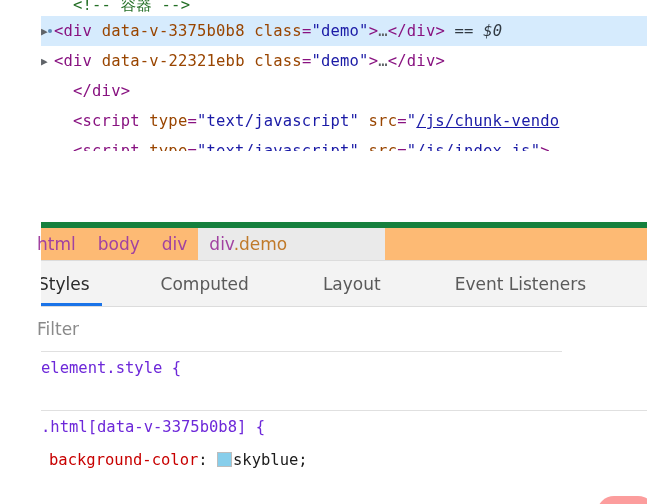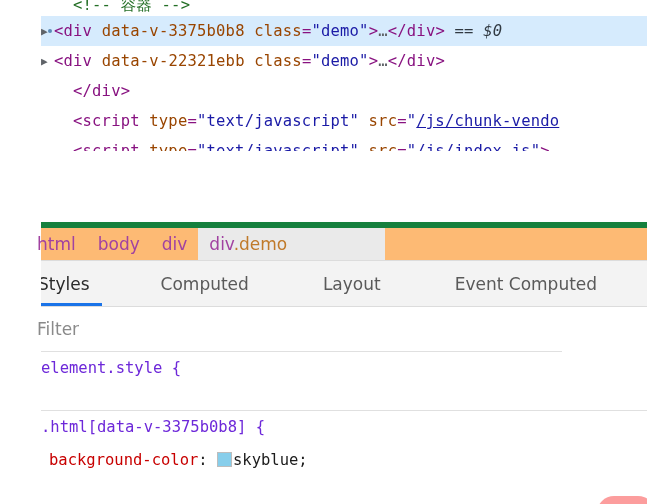--- a/index.html
+++ b/index.html
@@ -266,21 +266,21 @@
       <div class="tab active">
         <span>Styles</span>
       </div>
       <div class="tab">
         <span>Computed</span>
       </div>
       <div class="tab">
         <span>Layout</span>
       </div>
       <div class="tab">
-        <span>Event Computed</span>
+        <span>Event Listeners</span>
       </div>
       <div class="tab">
         <span>DOM Breakpoints</span>
       </div>
     </div>
 
   <div class="filterbar">
     <input class="filter-input" type="text" placeholder="Filter" value="" style="">
   </div>
 

